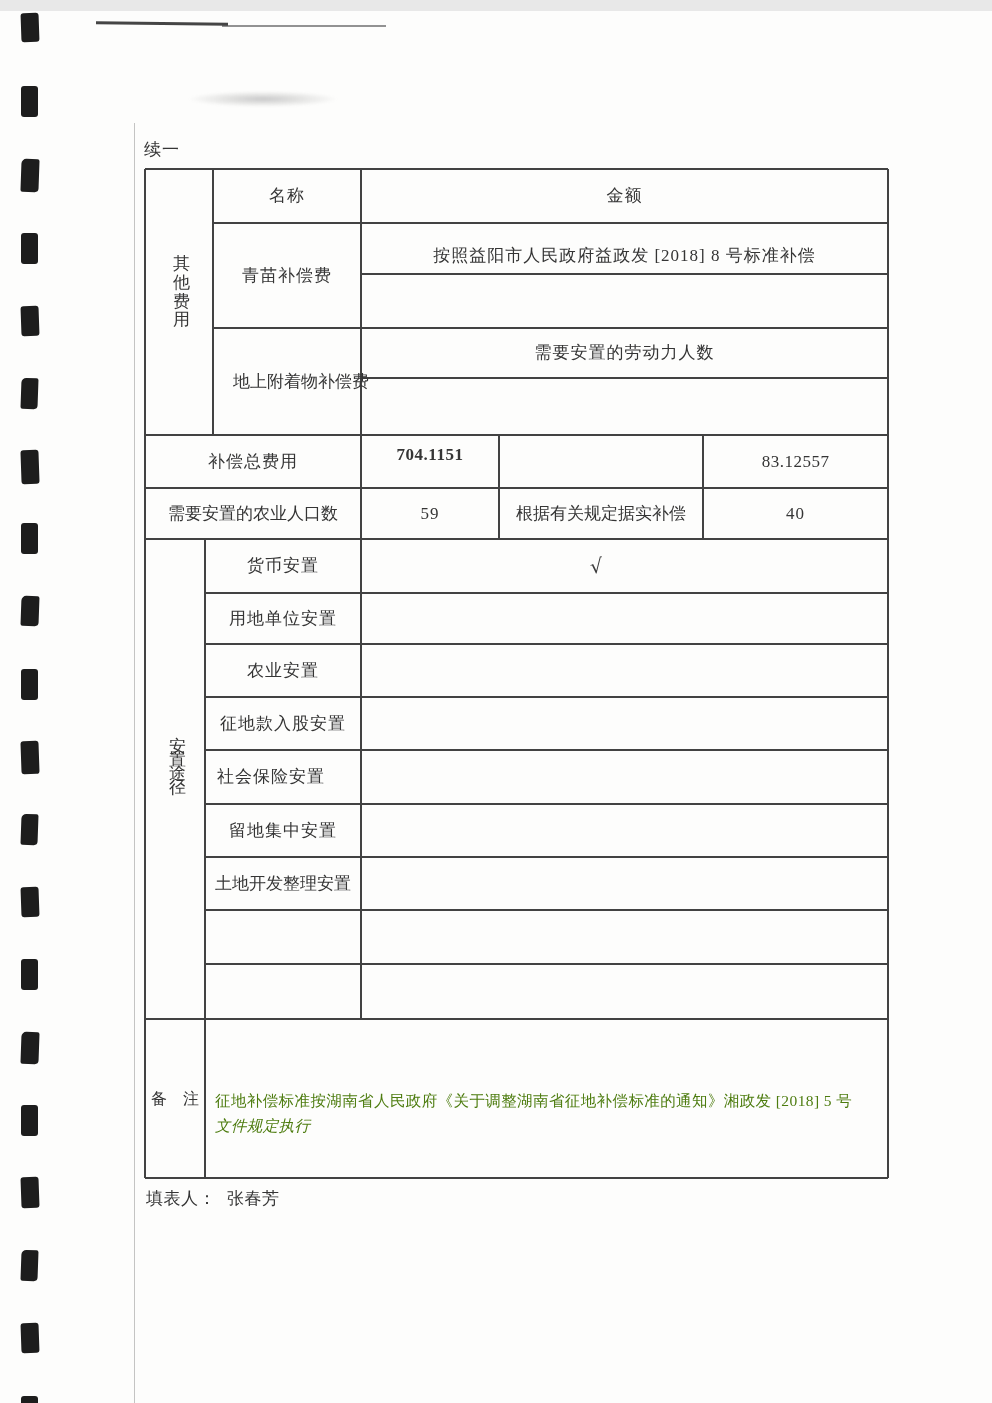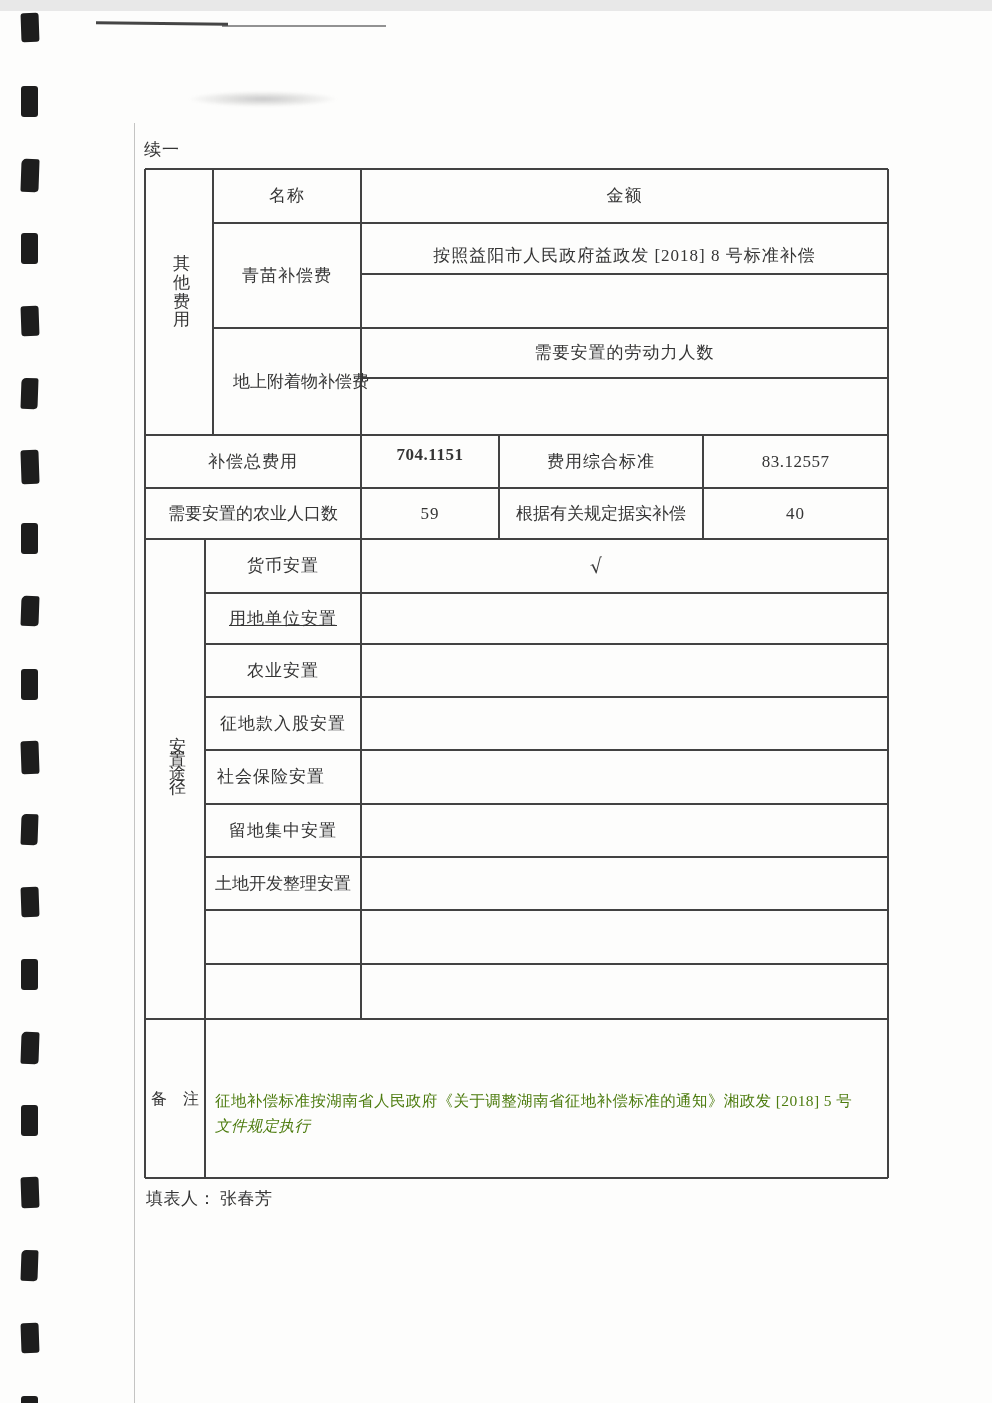--- a/index.html
+++ b/index.html
@@ -86,46 +86,45 @@
   <div class="cell" style="left:361px;top:158px;width:527px;height:54px;">金额</div>
 
   <div class="cell" style="left:213px;top:212px;width:148px;height:105px;">青苗补偿费</div>
   <div class="cell" style="left:361px;top:212px;width:527px;height:65px;">按照益阳市人民政府益政发 [2018] 8 号标准补偿</div>
 
   <div class="cell" style="left:213px;top:317px;width:176px;height:107px;letter-spacing:0;">地上附着物补偿费</div>
   <div class="cell" style="left:361px;top:317px;width:527px;height:50px;">需要安置的劳动力人数</div>
 
   <div class="cell" style="left:145px;top:424px;width:216px;height:53px;">补偿总费用</div>
   <div class="cell" style="left:361px;top:416px;width:138px;height:56px;letter-spacing:.5px;font-weight:bold;">704.1151</div>
-  <div class="cell" style="left:499px;top:424px;width:204px;height:53px;">费用综合标准</div>
   <div class="cell" style="left:703px;top:424px;width:185px;height:53px;letter-spacing:.5px;">83.12557</div>
 
   <div class="cell" style="left:145px;top:477px;width:216px;height:51px;letter-spacing:0;border-radius:24px;">需要安置的农业人口数</div>
   <div class="cell" style="left:361px;top:477px;width:138px;height:51px;">59</div>
   <div class="cell" style="left:499px;top:477px;width:204px;height:51px;letter-spacing:0;">根据有关规定据实补偿</div>
   <div class="cell" style="left:703px;top:477px;width:185px;height:51px;">40</div>
 
   <div class="vtext" style="left:166px;top:712px;letter-spacing:14px;">安置途径</div>
 
   <div class="cell" style="left:205px;top:528px;width:156px;height:54px;">货币安置</div>
   <div class="cell" style="left:361px;top:528px;width:527px;height:54px;padding-right:56px;box-sizing:border-box;">
     <span class="check">√</span>
   </div>
 
-  <div class="cell" style="left:205px;top:582px;width:156px;height:51px;text-decoration:underline;">用地单位安置</div>
+  <div class="cell" style="left:205px;top:582px;width:156px;height:51px;">用地单位安置</div>
   <div class="cell" style="left:205px;top:633px;width:156px;height:53px;">农业安置</div>
   <div class="cell" style="left:205px;top:686px;width:156px;height:53px;">征地款入股安置</div>
   <div class="cell" style="left:205px;top:739px;width:132px;height:54px;">社会保险安置</div>
   <div class="cell" style="left:205px;top:793px;width:156px;height:53px;">留地集中安置</div>
   <div class="cell" style="left:205px;top:846px;width:156px;height:53px;letter-spacing:0;">土地开发整理安置</div>
   <div class="cell" style="left:205px;top:899px;width:156px;height:54px;"></div>
   <div class="cell" style="left:205px;top:953px;width:156px;height:55px;"></div>
 
   <div class="cell" style="left:145px;top:1008px;width:60px;height:159px;font-size:16px;letter-spacing:0;">备　注</div>
   <div class="remark-line" style="top:1077px;">征地补偿标准按湖南省人民政府《关于调整湖南省征地补偿标准的通知》湘政发 [2018] 5 号</div>
   <div class="remark-line" style="top:1102px;font-style:italic;">文件规定执行</div>
 
-  <div class="cell" style="left:146px;top:1176px;width:300px;height:24px;justify-content:flex-start;letter-spacing:.5px;">
+  <div class="cell" style="left:146px;top:1176px;width:300px;height:24px;justify-content:flex-start;letter-spacing:.5px;gap:7px;">
     <span>填表人：</span>
     <span style="margin-left:4px;">张春芳</span>
   </div>
 
 </div>
 
 </body></html>

